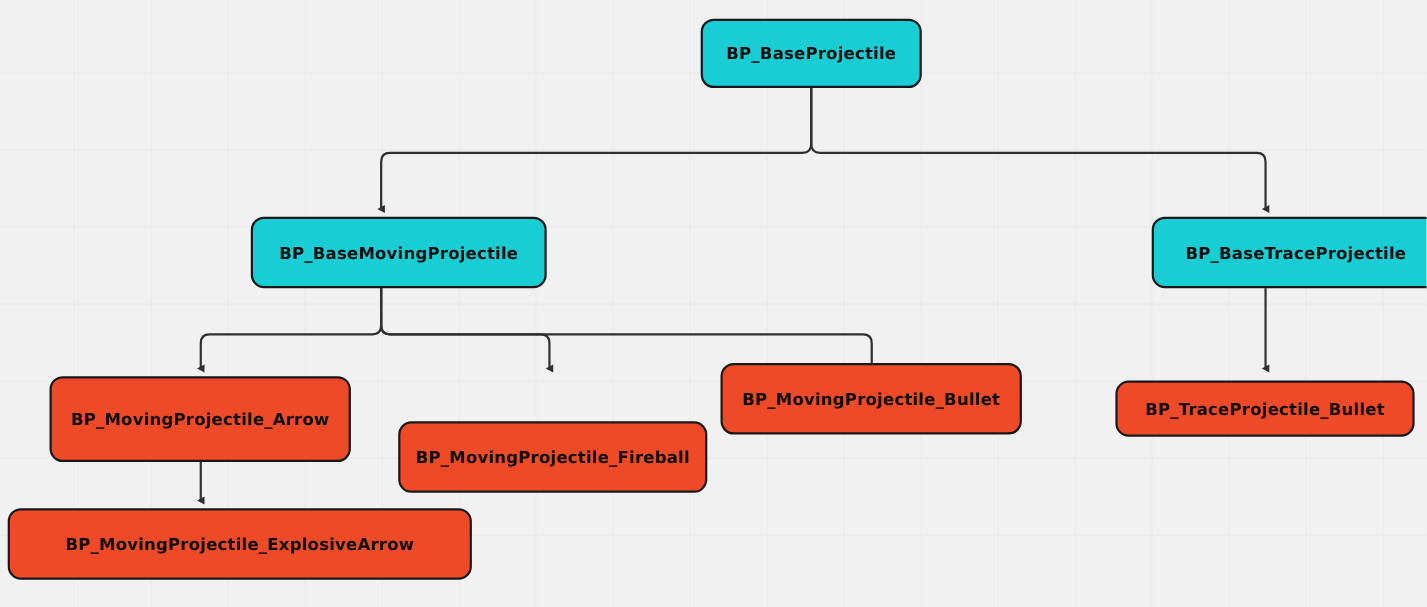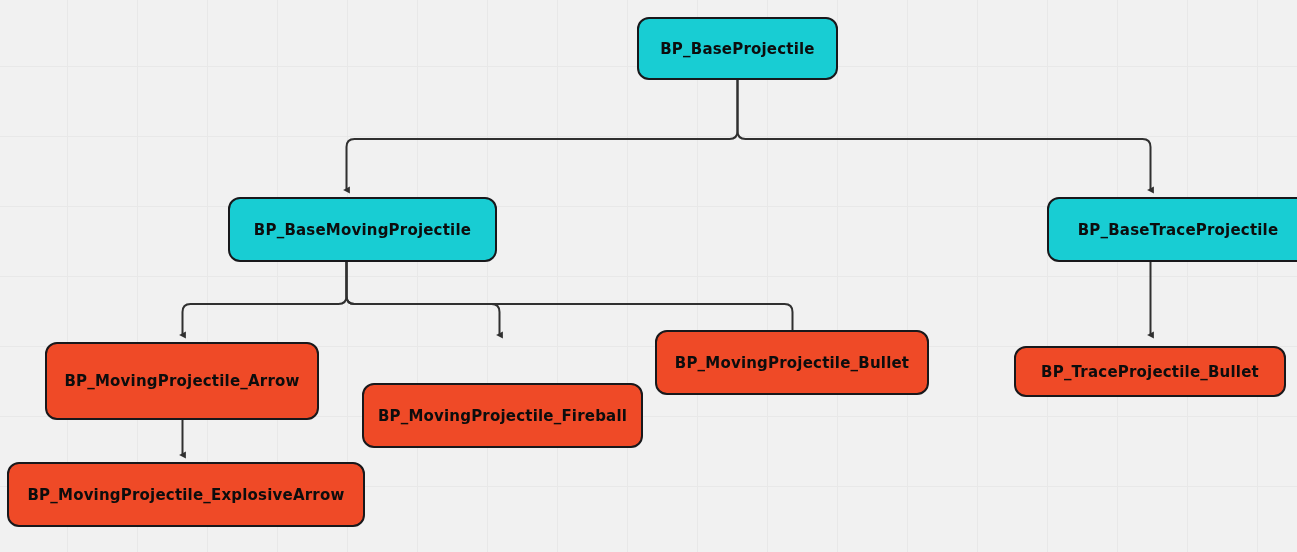--- a/index.html
+++ b/index.html
@@ -83,17 +83,17 @@
       </div>
       <div class="node node-impl" style="left: 362px; top: 342px; width: 281px; height: 65px; margin-top: 41px;">
         <span class="node-label">BP_MovingProjectile_Fireball</span>
       </div>
       <div class="node node-impl" style="left: 655px; top: 330px; width: 274px; height: 65px;">
         <span class="node-label">BP_MovingProjectile_Bullet</span>
       </div>
       <div class="node node-impl" style="left: 1014px; top: 346px; width: 272px; height: 51px; text-align: right;">
         <span class="node-label">BP_TraceProjectile_Bullet</span>
       </div>
-      <div class="node node-impl" style="left: 7px; top: 462px; width: 358px; height: 65px;">
+      <div class="node node-impl" style="left: 7px; top: 462px; width: 422px; height: 65px;">
         <span class="node-label">BP_MovingProjectile_ExplosiveArrow</span>
       </div>
     </div>
 </div>
 
 </body></html>

